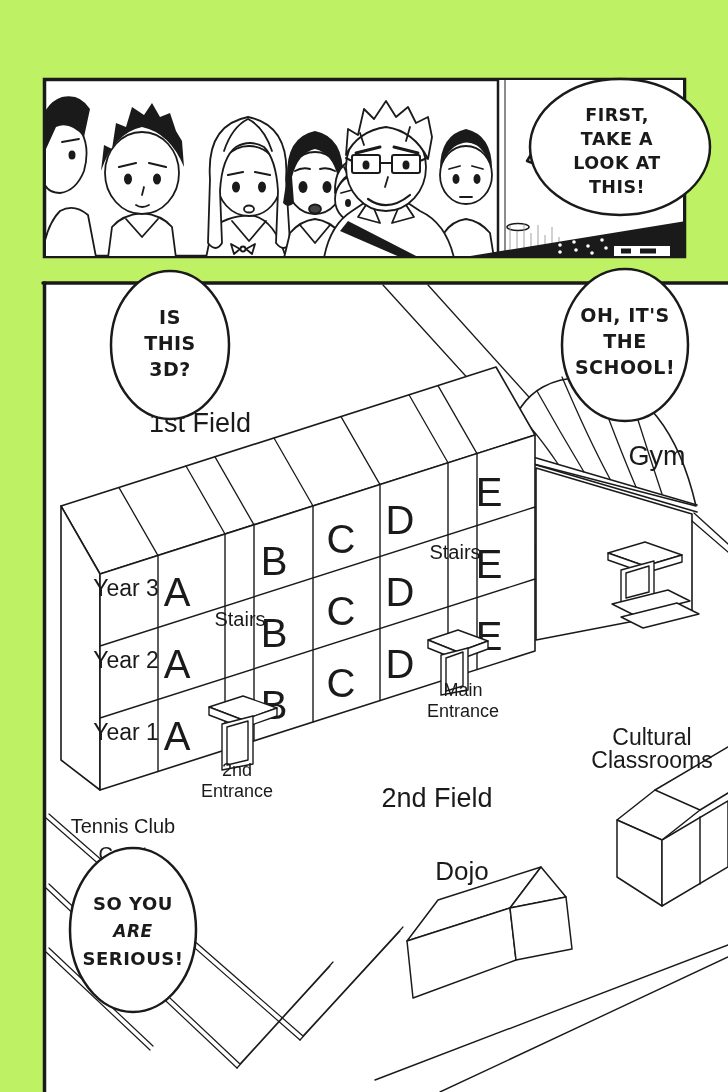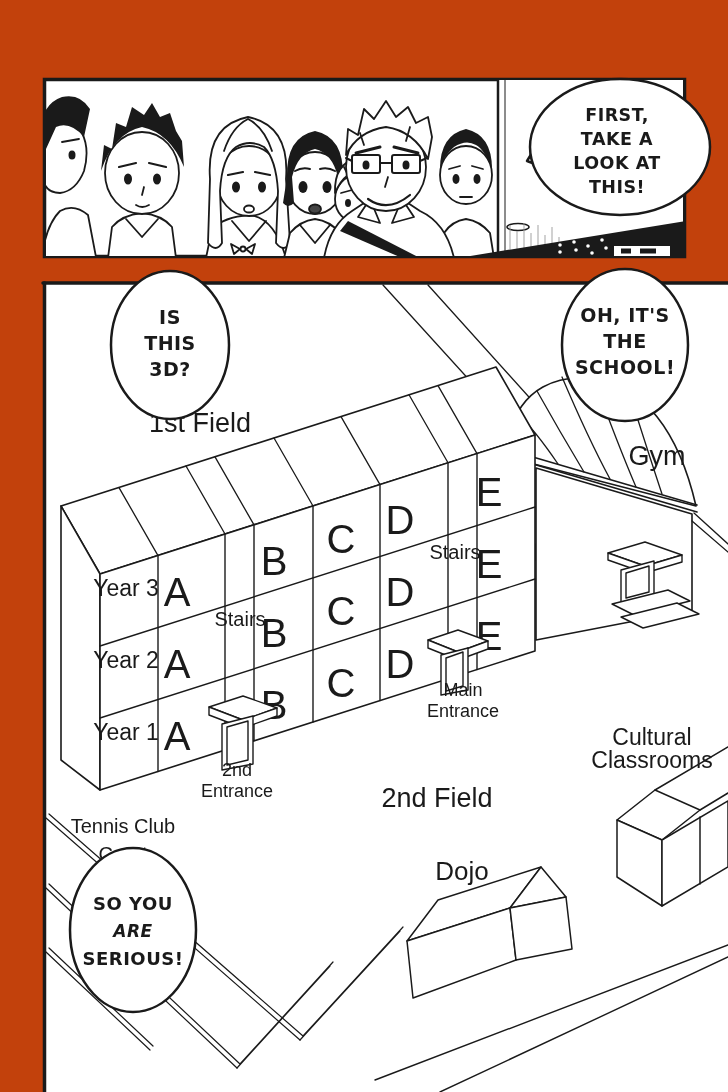--- a/index.html
+++ b/index.html
@@ -1,16 +1,16 @@
 <!DOCTYPE html>
 <html><head>
 <meta charset="utf-8">
 <style>
   html,body{margin:0;padding:0;background:#e8e8e8;}
-  .page{position:relative;width:728px;height:1092px;background:#c2410c;overflow:hidden;
+  .page{position:relative;width:728px;height:1092px;background:#bef264;overflow:hidden;
         font-family:"Liberation Sans",sans-serif;}
   svg{position:absolute;left:0;}
   svg text{fill:#1a1a1a;}
   .art{stroke:#1a1a1a;fill:none;stroke-linecap:round;stroke-linejoin:round;}
   .fillw{fill:#ffffff;stroke:#1a1a1a;stroke-linejoin:round;}
   .ink{fill:#1a1a1a;stroke:none;}
   .maplabel{font-family:"Liberation Sans",sans-serif;}
   .bubbletxt{font-family:"DejaVu Sans",sans-serif;font-weight:bold;letter-spacing:.5px;}
 </style>
 </head>

